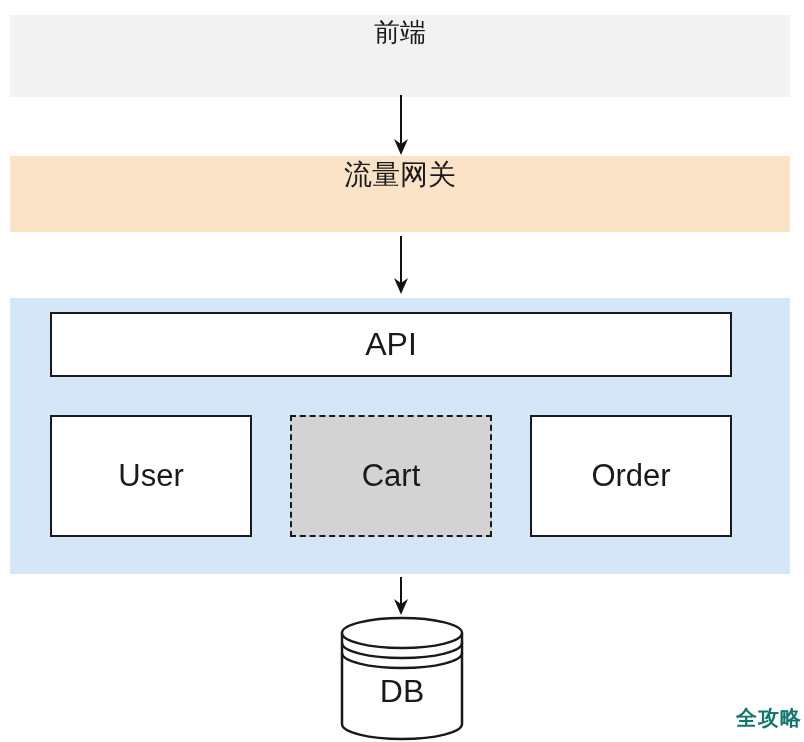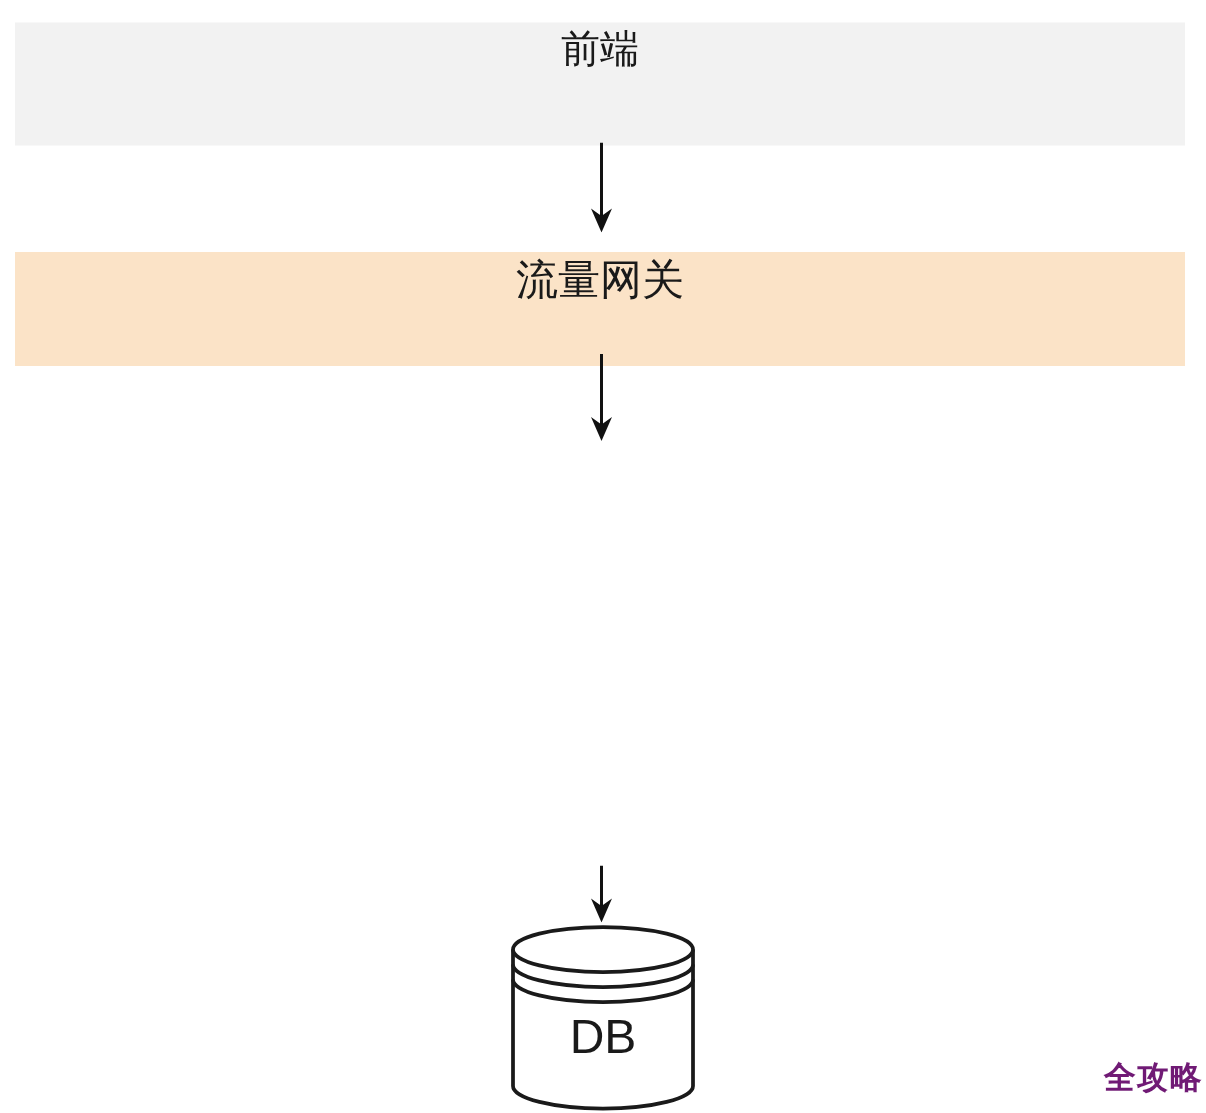--- a/index.html
+++ b/index.html
@@ -18,21 +18,21 @@
   }
   .band {
     position: absolute;
     left: 10px;
     width: 780px;
     display: flex;
     align-items: flex-start;
     justify-content: center;
   }
   .band-frontend { top: 15px;  height: 82px; font-size: 26px; }
-  .band-gateway  { top: 168px; height: 76px; font-size: 28px; }
+  .band-gateway  { top: 156px; height: 76px; font-size: 28px; }
   .services {
     position: absolute;
     left: 10px;
     top: 298px;
     width: 780px;
     height: 276px;
   }
   .node {
     position: absolute;
     border: 2px solid #1a1a1a;
@@ -105,34 +105,52 @@
 
   <div class="band band-gateway" style="background: rgb(251, 227, 199);">
     <span>流量网关</span>
   </div>
 
   <svg class="arrow arrow-2" viewBox="0 0 22 58">
     <line x1="11" y1="0" x2="11" y2="48" stroke="#111111" stroke-width="2"></line>
     <polygon points="11,58 4,42 11,47 18,42" fill="#111111"></polygon>
   </svg>
 
+  <div class="services" style="background: rgb(212, 230, 247);">
+
+    <div class="node node-api">
+      <span>API</span>
+    </div>
+
+    <div class="node node-small node-user">
+      <span>User</span>
+    </div>
+
+    <div class="node node-small node-cart" style="background: rgb(211, 211, 211);">
+      <span>Cart</span>
+    </div>
+
+    <div class="node node-small node-order">
+      <span>Order</span>
+    </div>
+  </div>
 
   <svg class="arrow arrow-3" viewBox="0 0 22 38">
     <line x1="11" y1="0" x2="11" y2="28" stroke="#111111" stroke-width="2"></line>
     <polygon points="11,38 4,22 11,27 18,22" fill="#111111"></polygon>
   </svg>
 
   <div class="db-node">
     <svg width="126" height="130" viewBox="0 0 126 130">
 
       <path d="M 3 21 L 3 112 A 60 15 0 0 0 123 112 L 123 21" fill="#ffffff" stroke="#1a1a1a" stroke-width="2.5"></path>
 
       <path d="M 3 31 A 60 15 0 0 0 123 31" fill="none" stroke="#1a1a1a" stroke-width="2.5"></path>
       <path d="M 3 41 A 60 15 0 0 0 123 41" fill="none" stroke="#1a1a1a" stroke-width="2.5"></path>
 
       <ellipse cx="63" cy="21" rx="60" ry="15" fill="#ffffff" stroke="#1a1a1a" stroke-width="2.5"></ellipse>
     </svg>
     <div class="db-label">DB</div>
   </div>
 
-  <div class="watermark" style="color: #701a75;">全攻略</div>
+  <div class="watermark" style="color: #0f766e;">全攻略</div>
 
 </div>
 
 </body></html>

